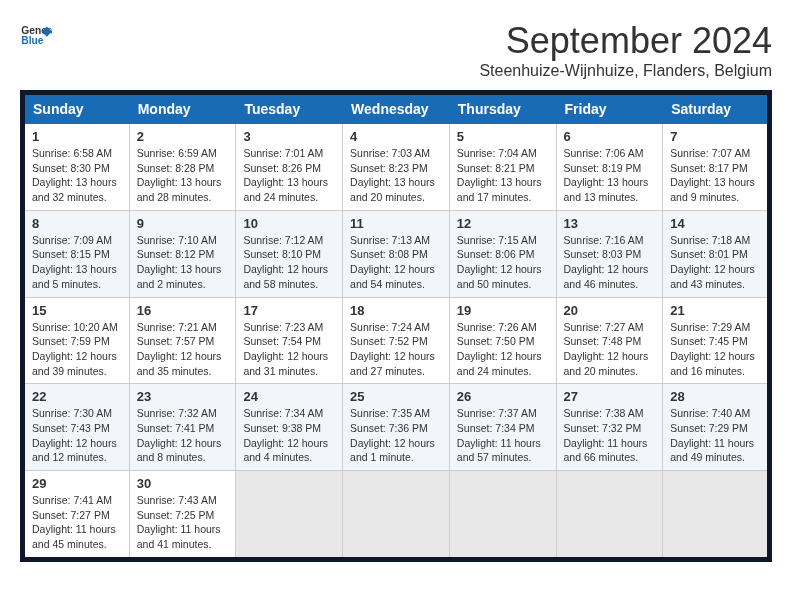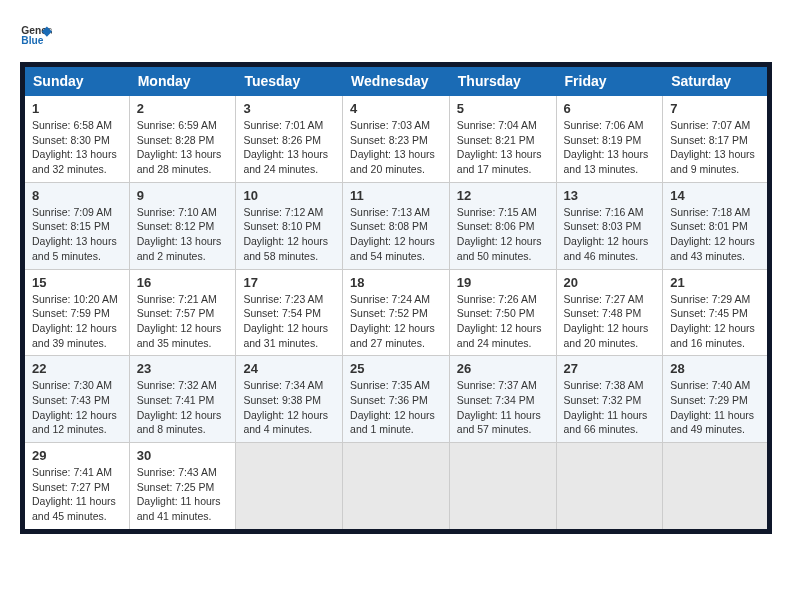--- a/index.html
+++ b/index.html
@@ -86,20 +86,24 @@
 </head>
 <body>
 
 <div class="header-section">
   <div class="logo">
     <svg class="logo-icon" viewBox="0 0 50 50">
       <text x="2" y="22" font-size="16" font-weight="bold" fill="#333">General</text>
       <text x="2" y="38" font-size="16" font-weight="bold" fill="#1a6bb5">Blue</text>
       <polygon points="42,10 50,18 42,26 34,18" fill="#1a6bb5"></polygon>
     </svg>
+  </div>
+  <div class="title-section">
+    <div class="main-title">September 2024</div>
+    <div class="subtitle">Steenhuize-Wijnhuize, Flanders, Belgium</div>
   </div>
 </div>
 
 <table class="calendar">
   <thead>
     <tr>
       <th>Sunday</th>
       <th>Monday</th>
       <th>Tuesday</th>
       <th>Wednesday</th>

